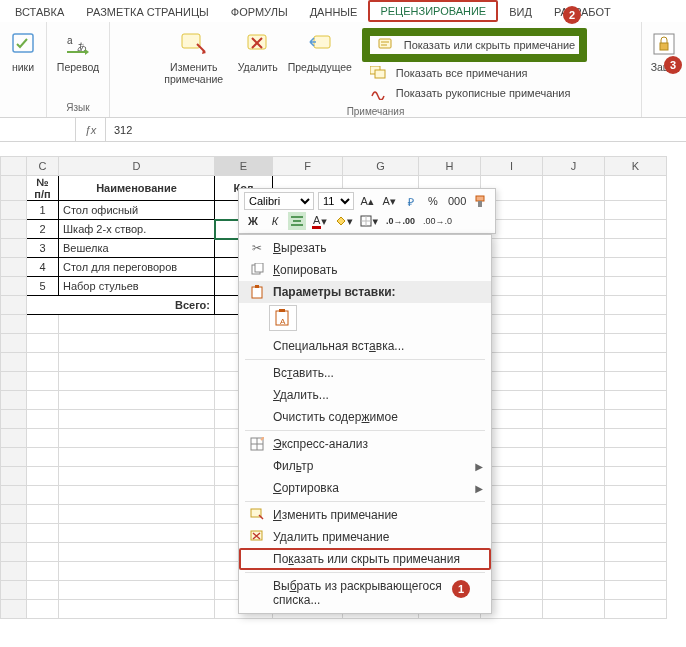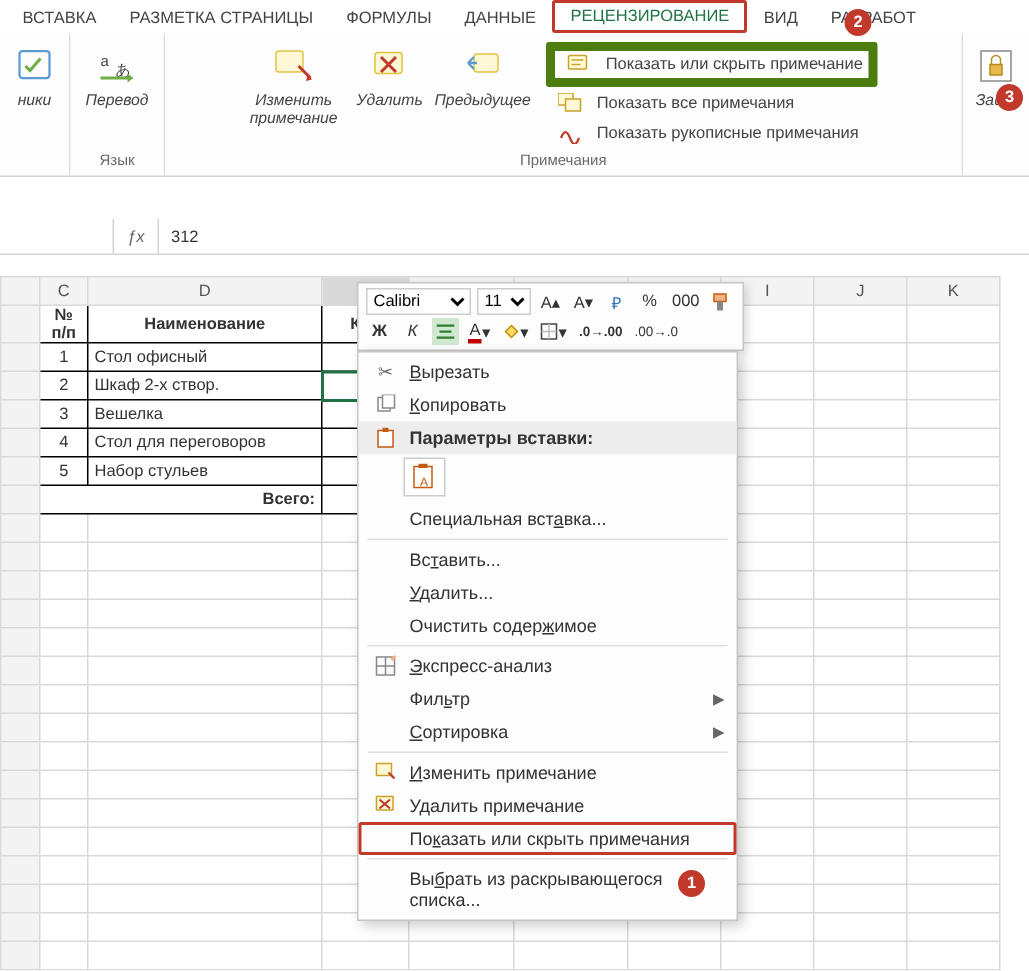--- a/index.html
+++ b/index.html
@@ -77,40 +77,39 @@
     width: 32px;
     height: 32px;
     display: flex;
     align-items: center;
     justify-content: center;
   }
   .big-btn .lbl {
     font-size: 10.5px;
     line-height: 1.1;
     color: #444;
-    font-style: italic;
   }
   .side-list {
     display: flex;
     flex-direction: column;
     gap: 2px;
     padding: 2px 4px;
   }
   .side-item {
     display: flex;
     align-items: center;
     gap: 6px;
     padding: 2px 4px;
     font-size: 11px;
     color: #444;
     cursor: pointer;
     white-space: nowrap;
   }
   .side-item.highlighted {
-    border: 6px solid #4d7c0f;
+    border: 8px solid #4d7c0f;
     border-radius: 2px;
   }
   .callout {
     position: absolute;
     width: 18px;
     height: 18px;
     border-radius: 50%;
     background: #c0392b;
     color: #fff;
     font-size: 11px;
@@ -120,21 +119,20 @@
     justify-content: center;
     z-index: 100;
   }
   
   .fbar {
     display: flex;
     align-items: center;
     height: 24px;
     border-bottom: 1px solid #d4d4d4;
     font-size: 11px;
-    margin-top: 28px;
   }
   .namebox {
     width: 76px;
     padding: 0 6px;
     border-right: 1px solid #d4d4d4;
     height: 100%;
     display: flex;
     align-items: center;
     color: #999;
   }

